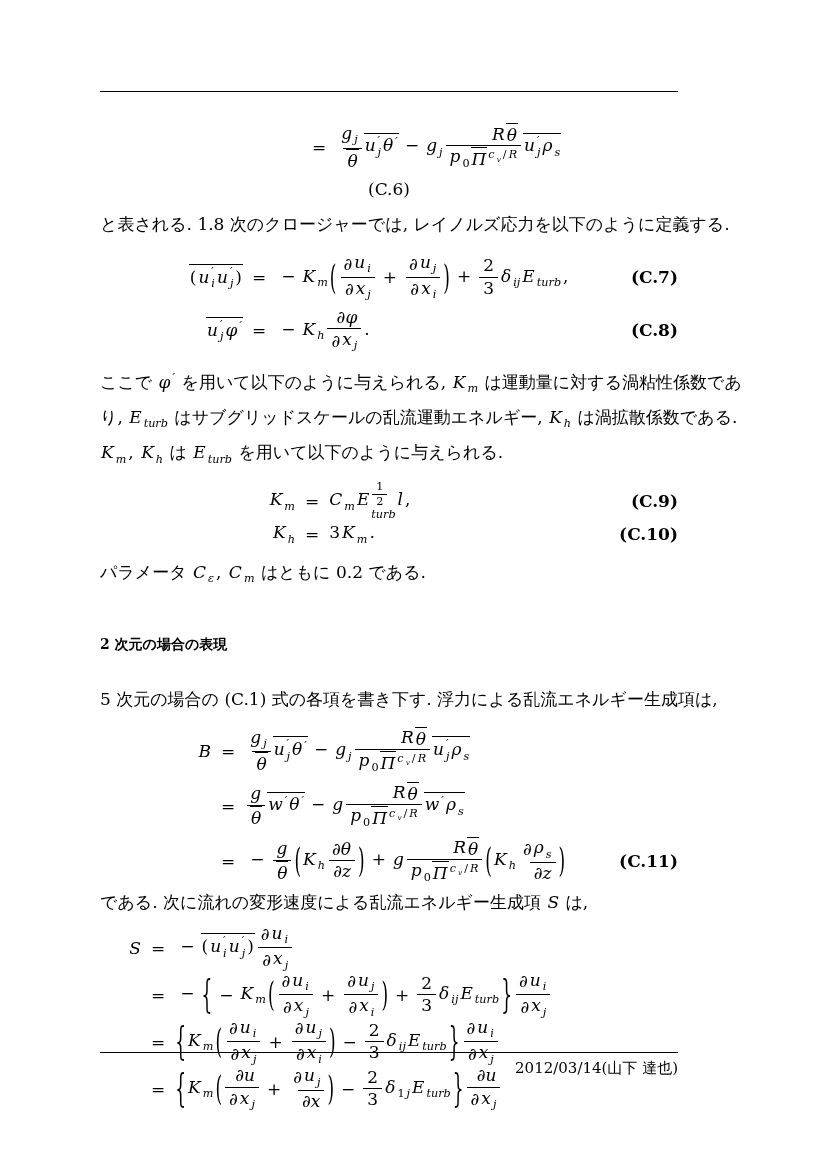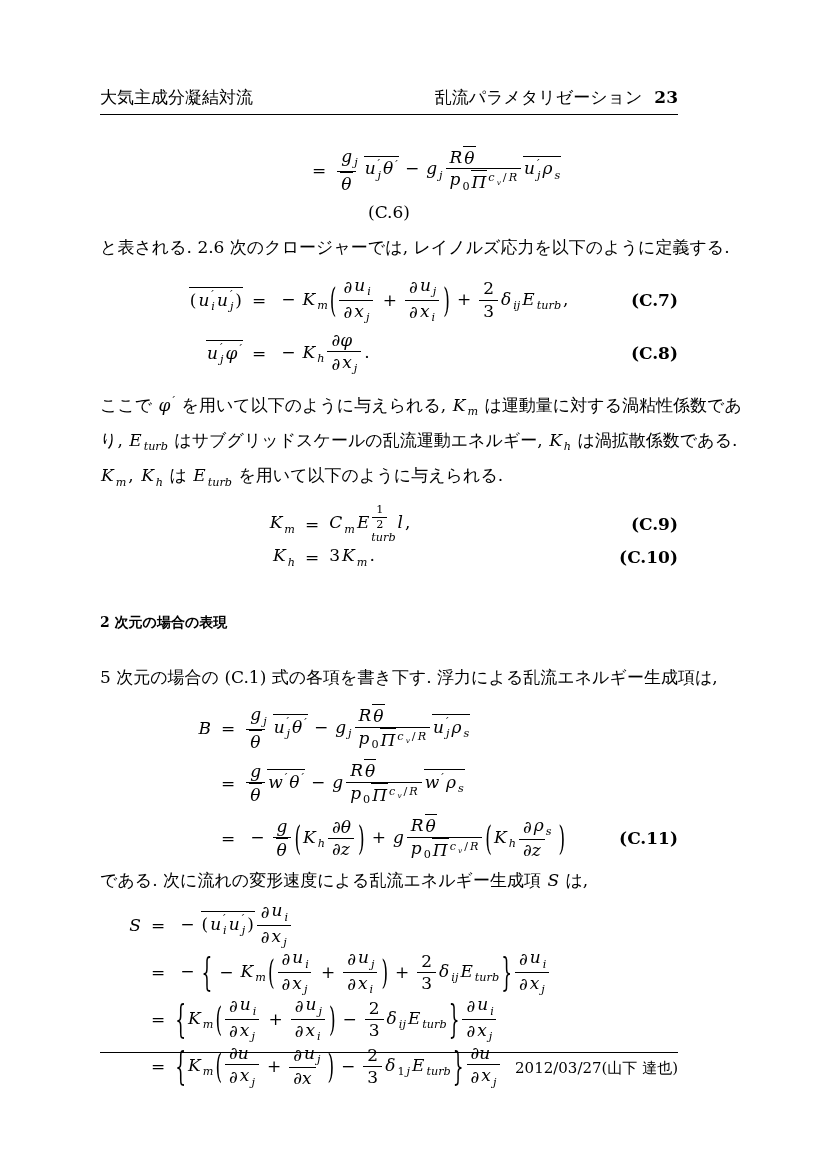--- a/index.html
+++ b/index.html
@@ -32,21 +32,21 @@
   .c6  .eqlhs{width:203px} .c6  .eqrow{height:58px}
   .c78 .eqlhs{width:143px} .c78 .eqrow:nth-child(1){height:58px} .c78 .eqrow:nth-child(2){height:48px}
   .c910 .eqlhs{width:196px} .c910 .eqrow:nth-child(1){height:38px} .c910 .eqrow:nth-child(2){height:28px}
   .c11 .eqlhs{width:112px} .c11 .eqrow{height:55px}
   .sblk .eqlhs{width:42px} .sblk .eqrow{height:47px}
 
   
   .mi { font-style:italic; padding:0 1px; }
   .mr { font-style:normal; padding:0 1px; }
   .mop { padding:0 6px; font-style:normal; }
-  .mfrac { display:inline-flex; flex-direction:column; align-items:flex-start; vertical-align:middle;
+  .mfrac { display:inline-flex; flex-direction:column; align-items:flex-end; vertical-align:middle;
            margin:0 2px; line-height:1.25; text-align:center; }
   .mfrac .num, .mfrac .den { display:flex; align-items:center; justify-content:center; padding:0 3px; }
   .mfrac .den { border-top:1px solid #000; }
   .mol { display:inline-block; border-top:1px solid #000; padding-top:1px; line-height:1.2; }
   .ss { display:inline-flex; flex-direction:column; align-items:flex-start; vertical-align:middle; line-height:1.1; }
   .ss .ssup, .ss .ssub { font-size:66%; }
   sup, sub { font-size:66%; }
   .mwrap { display:inline-flex; align-items:center; vertical-align:middle; }
   .minner { display:inline-flex; align-items:center; }
   .dl { display:inline-block; line-height:1; padding:0 1px; font-style:normal; }
@@ -57,27 +57,20 @@
   .footer { position:absolute; left:100px; width:578px; top:1052px; }
   .frule { border-top:1.5px solid #000; }
   .fdate { text-align:right; font-size:15px; margin-top:6px; }
 </style>
 </head>
 <body>
 
 <div class="page">
   <div class="content">
 
-    <div class="header">
-      <span>大気主成分凝結対流</span>
-      <span class="hright">
-        <span>乱流パラメタリゼーション</span>
-        <b class="pageno">23</b>
-      </span>
-    </div>
     <div class="hrule"></div>
 
     <div class="eqblock c6 mt26">
         <div class="eqrow">
           <span class="eqlhs"></span>
           <span class="eqrel">=</span>
           <span class="eqrhs"><span class="mfrac">
               <span class="num">
                 <span class="matom"><span class="mi">g</span><sub><span class="mi">j</span></sub></span>
               </span>
@@ -98,21 +91,21 @@
               </span>
             </span><span class="mol"><span class="matom"><span class="mi">u</span><span class="ss">
                   <span class="ssup"><span class="mi">′</span></span>
                   <span class="ssub"><span class="mi">j</span></span>
                 </span></span><span class="matom"><span class="mi">ρ</span><sub><span class="mi">s</span></sub></span></span></span>
         </div>
         <div class="eqtagrow">(C.6)</div>
       </div>
 
     <div class="par mt8">
-        <div class="pline"><span class="jp">と表される. 2.6 次のクロージャーでは, レイノルズ応力を以下のように定義する.</span></div>
+        <div class="pline"><span class="jp">と表される. 1.8 次のクロージャーでは, レイノルズ応力を以下のように定義する.</span></div>
       </div>
 
     <div class="eqblock c78 mt10">
         <div class="eqrow">
           <span class="eqlhs"><span class="mol"><span class="mr">(</span><span class="matom"><span class="mi">u</span><span class="ss">
                   <span class="ssup"><span class="mi">′</span></span>
                   <span class="ssub"><span class="mi">i</span></span>
                 </span></span><span class="matom"><span class="mi">u</span><span class="ss">
                   <span class="ssup"><span class="mi">′</span></span>
                   <span class="ssub"><span class="mi">j</span></span>
@@ -197,20 +190,23 @@
           <span class="eqtag">(C.9)</span>
         </div>
         <div class="eqrow">
           <span class="eqlhs"><span class="matom"><span class="mi">K</span><sub><span class="mi">h</span></sub></span></span>
           <span class="eqrel">=</span>
           <span class="eqrhs"><span class="mr">3</span><span class="matom"><span class="mi">K</span><sub><span class="mi">m</span></sub></span><span class="mr">.</span></span>
           <span class="eqtag">(C.10)</span>
         </div>
       </div>
 
+    <div class="par mt10">
+        <div class="pline"><span class="jp">パラメータ </span><span class="imath"><span class="matom"><span class="mi">C</span><sub><span class="mi">ε</span></sub></span><span class="mr">, </span><span class="matom"><span class="mi">C</span><sub><span class="mi">m</span></sub></span></span><span class="jp"> はともに 0.2 である.</span></div>
+      </div>
 
     <div class="heading">2 次元の場合の表現</div>
 
     <div class="par mt26">
         <div class="pline"><span class="jp">5 次元の場合の (C.1) 式の各項を書き下す. 浮力による乱流エネルギー生成項は,</span></div>
       </div>
 
     <div class="eqblock c11 mt10">
         <div class="eqrow">
           <span class="eqlhs"><span class="mi">B</span></span>
@@ -509,15 +505,15 @@
                 <span class="matom"><span class="mi">x</span><sub><span class="mi">j</span></sub></span>
               </span>
             </span></span>
         </div>
       </div>
 
   </div>
 
   <div class="footer">
     <div class="frule"></div>
-    <div class="fdate">2012/03/27(山下 達也)</div>
+    <div class="fdate">2012/03/14(山下 達也)</div>
   </div>
 </div>
 
 </body></html>

